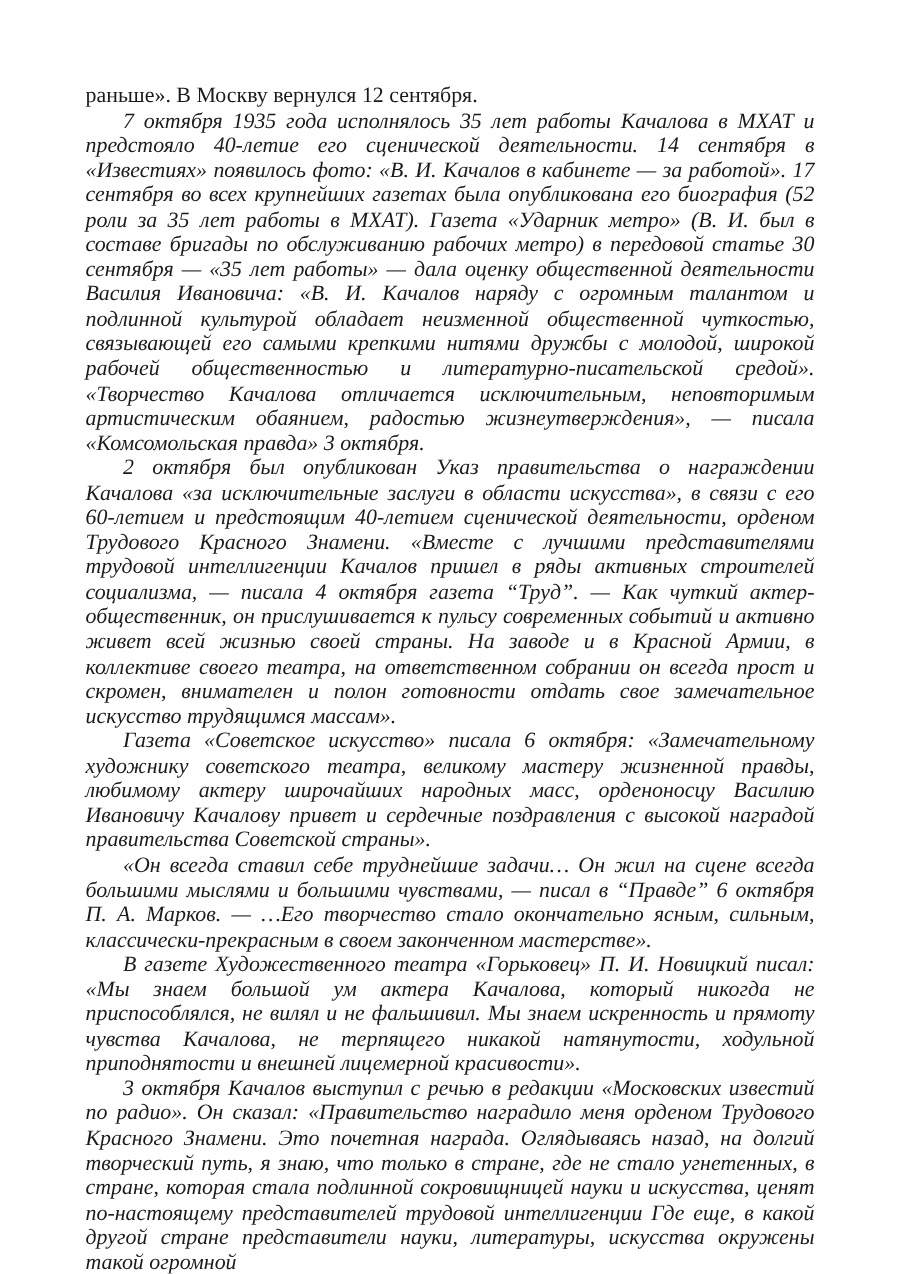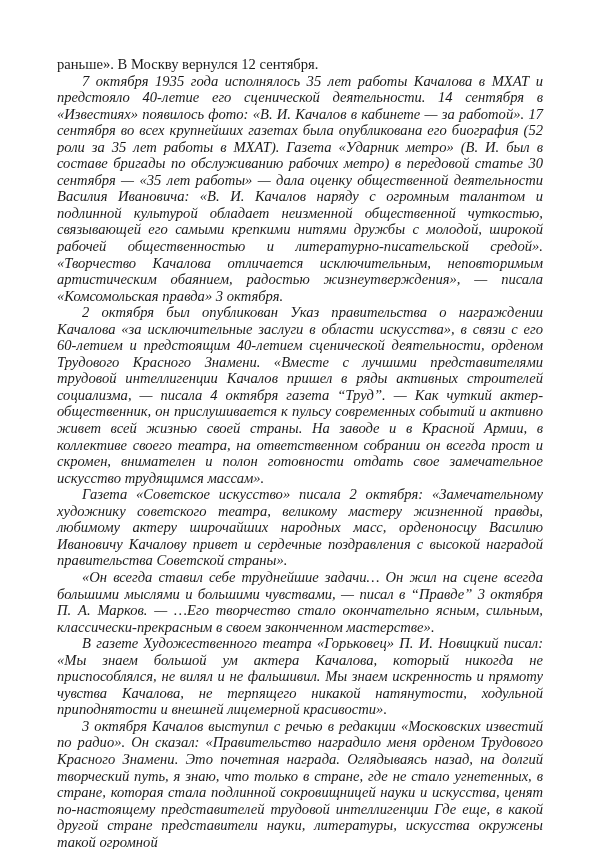--- a/index.html
+++ b/index.html
@@ -19,17 +19,17 @@
   .page p { margin: 0; }
   .page p.indent { text-indent: 25px; font-style: italic; }
 </style>
 </head>
 <body>
 
 <div class="page">
   <p>раньше». В Москву вернулся 12 сентября.</p>
   <p class="indent">7 октября 1935 года исполнялось 35 лет работы Качалова в МХАТ и предстояло 40-летие его сценической деятельности. 14 сентября в «Известиях» появилось фото: «В. И. Качалов в кабинете — за работой». 17 сентября во всех крупнейших газетах была опубликована его биография (52 роли за 35 лет работы в МХАТ). Газета «Ударник метро» (В. И. был в составе бригады по обслуживанию рабочих метро) в передовой статье 30 сентября — «35 лет работы» — дала оценку общественной деятельности Василия Ивановича: «В. И. Качалов наряду с огромным талантом и подлинной культурой обладает неизменной общественной чуткостью, связывающей его самыми крепкими нитями дружбы с молодой, широкой рабочей общественностью и литературно-писательской средой». «Творчество Качалова отличается исключительным, неповторимым артистическим обаянием, радостью жизнеутверждения», — писала «Комсомольская правда» 3 октября.</p>
   <p class="indent">2 октября был опубликован Указ правительства о награждении Качалова «за исключительные заслуги в области искусства», в связи с его 60-летием и предстоящим 40-летием сценической деятельности, орденом Трудового Красного Знамени. «Вместе с лучшими представителями трудовой интеллигенции Качалов пришел в ряды активных строителей социализма, — писала 4 октября газета “Труд”. — Как чуткий актер-общественник, он прислушивается к пульсу современных событий и активно живет всей жизнью своей страны. На заводе и в Красной Армии, в коллективе своего театра, на ответственном собрании он всегда прост и скромен, внимателен и полон готовности отдать свое замечательное искусство трудящимся массам».</p>
-  <p class="indent">Газета «Советское искусство» писала 2 октября: «Замечательному художнику советского театра, великому мастеру жизненной правды, любимому актеру широчайших народных масс, орденоносцу Василию Ивановичу Качалову привет и сердечные поздравления с высокой наградой правительства Советской страны».</p>
-  <p class="indent">«Он всегда ставил себе труднейшие задачи… Он жил на сцене всегда большими мыслями и большими чувствами, — писал в “Правде” 3 октября П. А. Марков. — …Его творчество стало окончательно ясным, сильным, классически-прекрасным в своем законченном мастерстве».</p>
+  <p class="indent">Газета «Советское искусство» писала 6 октября: «Замечательному художнику советского театра, великому мастеру жизненной правды, любимому актеру широчайших народных масс, орденоносцу Василию Ивановичу Качалову привет и сердечные поздравления с высокой наградой правительства Советской страны».</p>
+  <p class="indent">«Он всегда ставил себе труднейшие задачи… Он жил на сцене всегда большими мыслями и большими чувствами, — писал в “Правде” 6 октября П. А. Марков. — …Его творчество стало окончательно ясным, сильным, классически-прекрасным в своем законченном мастерстве».</p>
   <p class="indent">В газете Художественного театра «Горьковец» П. И. Новицкий писал: «Мы знаем большой ум актера Качалова, который никогда не приспособлялся, не вилял и не фальшивил. Мы знаем искренность и прямоту чувства Качалова, не терпящего никакой натянутости, ходульной приподнятости и внешней лицемерной красивости».</p>
   <p class="indent">3 октября Качалов выступил с речью в редакции «Московских известий по радио». Он сказал: «Правительство наградило меня орденом Трудового Красного Знамени. Это почетная награда. Оглядываясь назад, на долгий творческий путь, я знаю, что только в стране, где не стало угнетенных, в стране, которая стала подлинной сокровищницей науки и искусства, ценят по-настоящему представителей трудовой интеллигенции Где еще, в какой другой стране представители науки, литературы, искусства окружены такой огромной</p>
 </div>
 
 </body></html>

